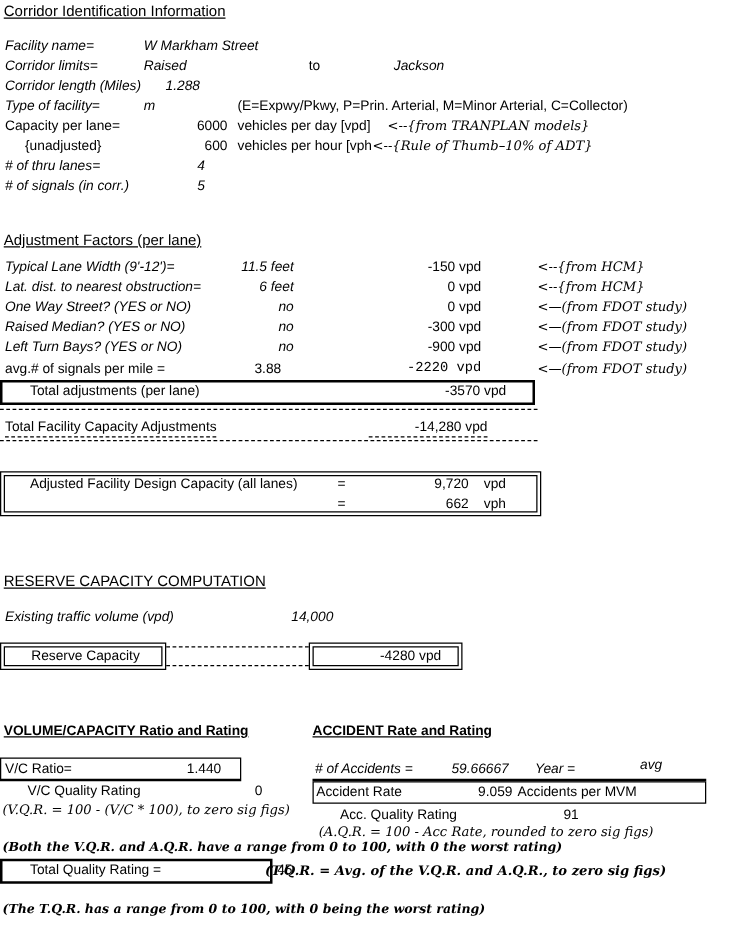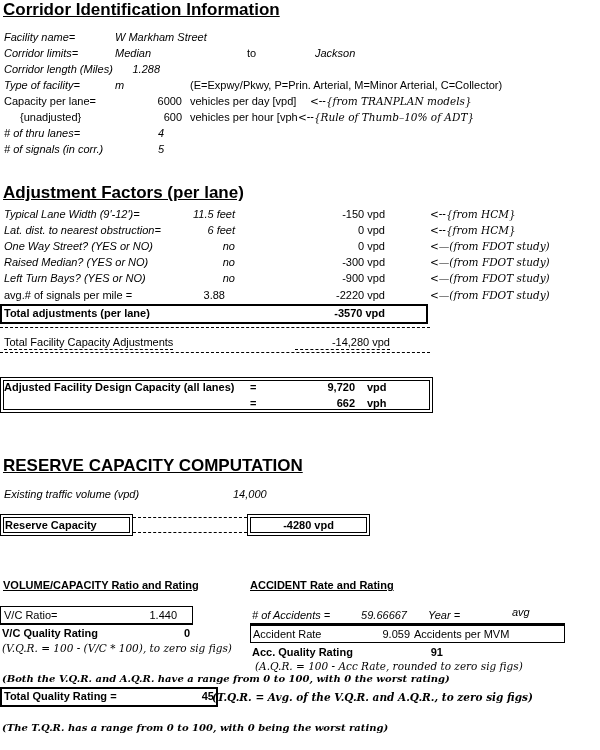--- a/index.html
+++ b/index.html
@@ -2,22 +2,22 @@
 <html><head>
 <meta charset="utf-8">
 <style>
   html,body{margin:0;padding:0;background:#fff;}
   .page{position:relative;width:600px;height:750px;background:#ffffff;
         font-family:"Liberation Sans",sans-serif;font-size:11px;color:#000;overflow:hidden;}
   .abs{position:absolute;white-space:nowrap;line-height:13px;}
   .ra{text-align:right;}
   .ctr{text-align:center;}
   .it{font-style:italic;}
-  .b{font-weight:bold;}
-  .hd{font-weight:bold;font-size:17px;text-decoration:underline;}
+  .b{font-weight:normal;margin-left:20px;}
+  .hd{font-weight:normal;font-size:12px;text-decoration:underline;}
   .hd2{font-weight:bold;font-size:11px;text-decoration:underline;}
   .script{font-family:"DejaVu Serif",serif;font-style:italic;font-size:10.5px;}
   .scriptb{font-family:"DejaVu Serif",serif;font-style:italic;font-weight:bold;font-size:10px;}
   .box{position:absolute;box-sizing:border-box;border:1px solid #000;}
   .box2{border-width:2px;}
   .dbl{position:absolute;box-sizing:border-box;border:1px solid #000;padding:2px;}
   .dbl-inner{width:100%;height:100%;box-sizing:border-box;border:1px solid #000;}
   .dash-tb{position:absolute;box-sizing:border-box;border-top:1px dashed #000;border-bottom:1px dashed #000;}
   .udash{border-bottom:1px dashed #000;}
   .hline2{position:absolute;border-top:2px solid #000;}
@@ -26,21 +26,21 @@
 <body>
 
 <div class="page">
 
   <span class="abs hd" style="left:3px;top:3px;">Corridor Identification Information</span>
 
   <span class="abs it" style="left:4px;top:31px;">Facility name=</span>
   <span class="abs it" style="left:115px;top:31px;">W Markham Street</span>
 
   <span class="abs it" style="left:4px;top:47px;">Corridor limits=</span>
-  <span class="abs it" style="left:115px;top:47px;">Median</span>
+  <span class="abs it" style="left:115px;top:47px;">Raised</span>
   <span class="abs" style="left:247px;top:47px;">to</span>
   <span class="abs it" style="left:315px;top:47px;">Jackson</span>
 
   <span class="abs it" style="left:4px;top:63px;">Corridor length (Miles)</span>
   <span class="abs it ra" style="left:100px;top:63px;width:60px;">1.288</span>
 
   <span class="abs it" style="left:4px;top:79px;">Type of facility=</span>
   <span class="abs it" style="left:115px;top:79px;">m</span>
   <span class="abs" style="left:190px;top:79px;">(E=Expwy/Pkwy, P=Prin. Arterial, M=Minor Arterial, C=Collector)</span>
 
@@ -82,21 +82,21 @@
   <span class="abs ra" style="left:290px;top:256px;width:95px;">-300 vpd</span>
   <span class="abs script" style="left:430px;top:256px;">&lt;—(from FDOT study)</span>
 
   <span class="abs it" style="left:4px;top:272px;">Left Turn Bays? (YES or NO)</span>
   <span class="abs it ra" style="left:140px;top:272px;width:95px;">no</span>
   <span class="abs ra" style="left:290px;top:272px;width:95px;">-900 vpd</span>
   <span class="abs script" style="left:430px;top:272px;">&lt;—(from FDOT study)</span>
 
   <span class="abs" style="left:4px;top:289px;">avg.# of signals per mile =</span>
   <span class="abs ra" style="left:140px;top:289px;width:85px;">3.88</span>
-  <span class="abs ra" style="left:290px;top:289px;width:95px;">-2220 vpd</span>
+  <span class="abs ra" style="left:290px;top:289px;width:95px;font-family:Liberation Mono, monospace;">-2220 vpd</span>
   <span class="abs script" style="left:430px;top:289px;">&lt;—(from FDOT study)</span>
 
   <div class="box box2" style="left:0px;top:304px;width:428px;height:20px;"></div>
   <span class="abs b" style="left:4px;top:307px;">Total adjustments (per lane)</span>
   <span class="abs b ra" style="left:290px;top:307px;width:95px;">-3570 vpd</span>
 
   <div class="dash-tb" style="left:0px;top:327px;width:430px;height:26px;"></div>
   <span class="abs udash" style="left:4px;top:336px;">Total Facility Capacity Adjustments</span>
   <span class="abs ra udash" style="left:295px;top:336px;width:95px;">-14,280 vpd</span>
 

